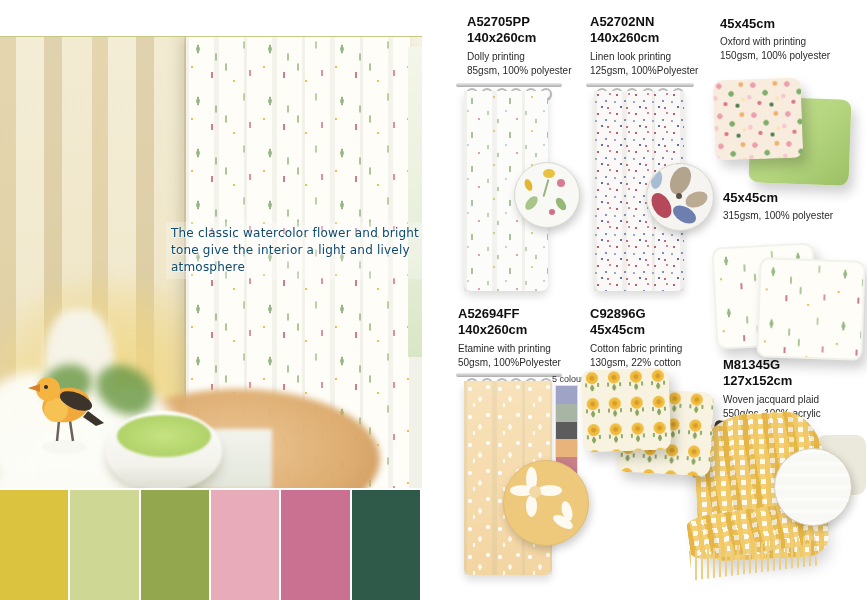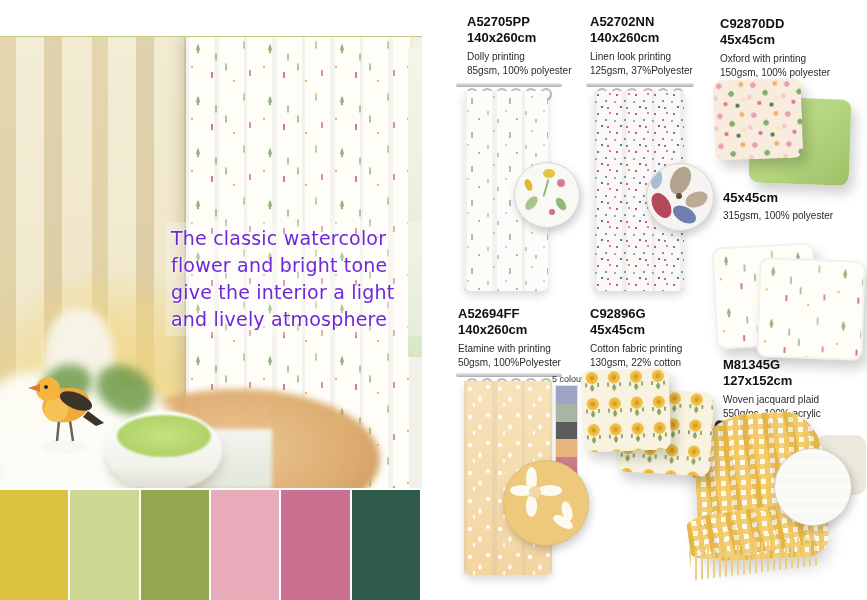--- a/index.html
+++ b/index.html
@@ -38,22 +38,22 @@
         background:#f7f5ec;filter:blur(4px);opacity:.95;}
   .bloom{position:absolute;border-radius:50%;background:#fdfdf8;filter:blur(6px);opacity:.96;}
   .leaf{position:absolute;border-radius:50%;background:#6f9c4b;filter:blur(5px);opacity:.85;}
   .bowl{position:absolute;left:106px;top:368px;width:116px;height:92px;z-index:8;}
   .bowl .outer{position:absolute;left:0;top:6px;width:116px;height:80px;border-radius:50%;
         background:linear-gradient(180deg,#ffffff 0%,#f2f1ea 70%,#dddcd2 100%);
         box-shadow:0 8px 10px rgba(120,110,80,.25);filter:blur(1px);}
   .bowl .inner{position:absolute;left:11px;top:10px;width:94px;height:42px;border-radius:50%;
         background:radial-gradient(ellipse,#c6e383 0%,#aed166 75%,#9dc158 100%);filter:blur(1px);}
   .caption{position:absolute;left:166px;top:185px;width:258px;z-index:10;
-        font-family:"DejaVu Sans",sans-serif;font-size:19px;line-height:1.42;letter-spacing:.2px;
-        color:#6d28d9;background:rgba(255,255,255,.28);padding:3px 5px;
+        font-family:"DejaVu Sans",sans-serif;font-size:12px;line-height:1.42;letter-spacing:.2px;
+        color:#0c4a6e;background:rgba(255,255,255,.28);padding:3px 5px;
         text-shadow:0 0 3px rgba(255,255,255,.95), 1px 1px 0 rgba(255,255,255,.6);}
   .palette{position:absolute;left:0;top:490px;width:420px;height:110px;display:flex;gap:2px;}
   .swatch{flex:1;height:100%;}
 
   
   .pat-meadow{background-color:#fefdf8;background-image:
     radial-gradient(2.5px 7px at 12px 12px, rgba(130,170,110,.85) 58%, transparent 70%),
     radial-gradient(2px 6px at 40px 30px, rgba(150,185,125,.8) 58%, transparent 70%),
     radial-gradient(2px 6px at 58px 8px, rgba(165,195,140,.75) 58%, transparent 70%),
     radial-gradient(2px 5px at 26px 38px, rgba(200,90,115,.8) 58%, transparent 72%),
@@ -196,24 +196,23 @@
   <div class="ptext" style="left:458px;top:14px;margin-left:9px;">
     <div class="code">A52705PP</div>
     <div class="size">140x260cm</div>
     <div class="desc">Dolly printing</div>
     <div class="desc">85gsm, 100% polyester</div>
   </div>
   <div class="ptext" style="left:590px;top:14px;">
     <div class="code">A52702NN</div>
     <div class="size">140x260cm</div>
     <div class="desc">Linen look printing</div>
-    <div class="desc">125gsm, 37%Polyester</div>
+    <div class="desc">125gsm, 100%Polyester</div>
   </div>
   <div class="ptext" style="left:720px;top:16px;">
-    <div class="code">C92870DD</div>
     <div class="size">45x45cm</div>
     <div class="desc">Oxford with printing</div>
     <div class="desc">150gsm, 100% polyester</div>
   </div>
   <div class="ptext" style="left:723px;top:190px;">
     <div class="size">45x45cm</div>
     <div class="desc">315gsm, 100% polyester</div>
   </div>
   <div class="ptext" style="left:458px;top:306px;">
     <div class="code">A52694FF</div>

